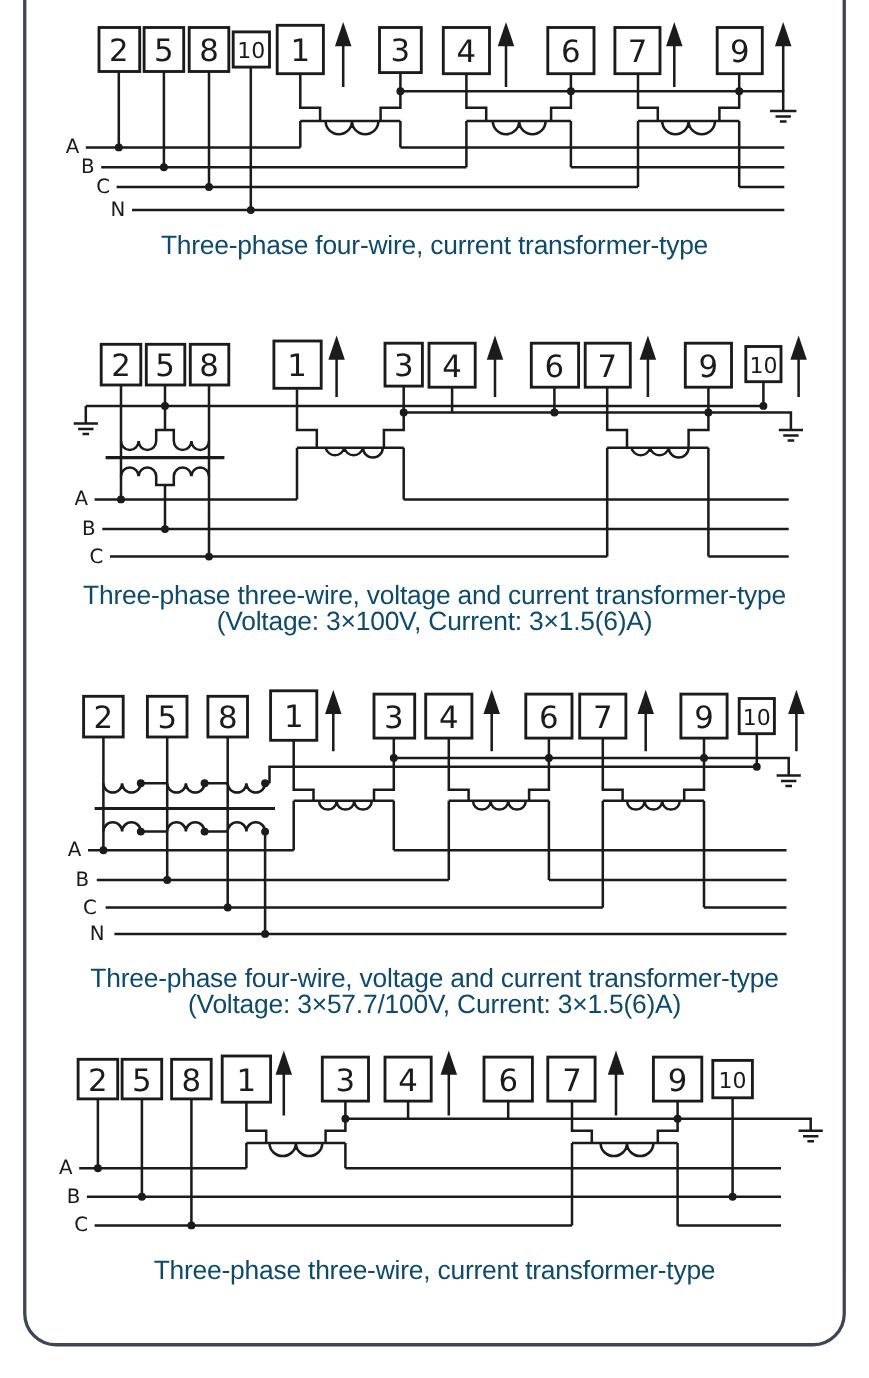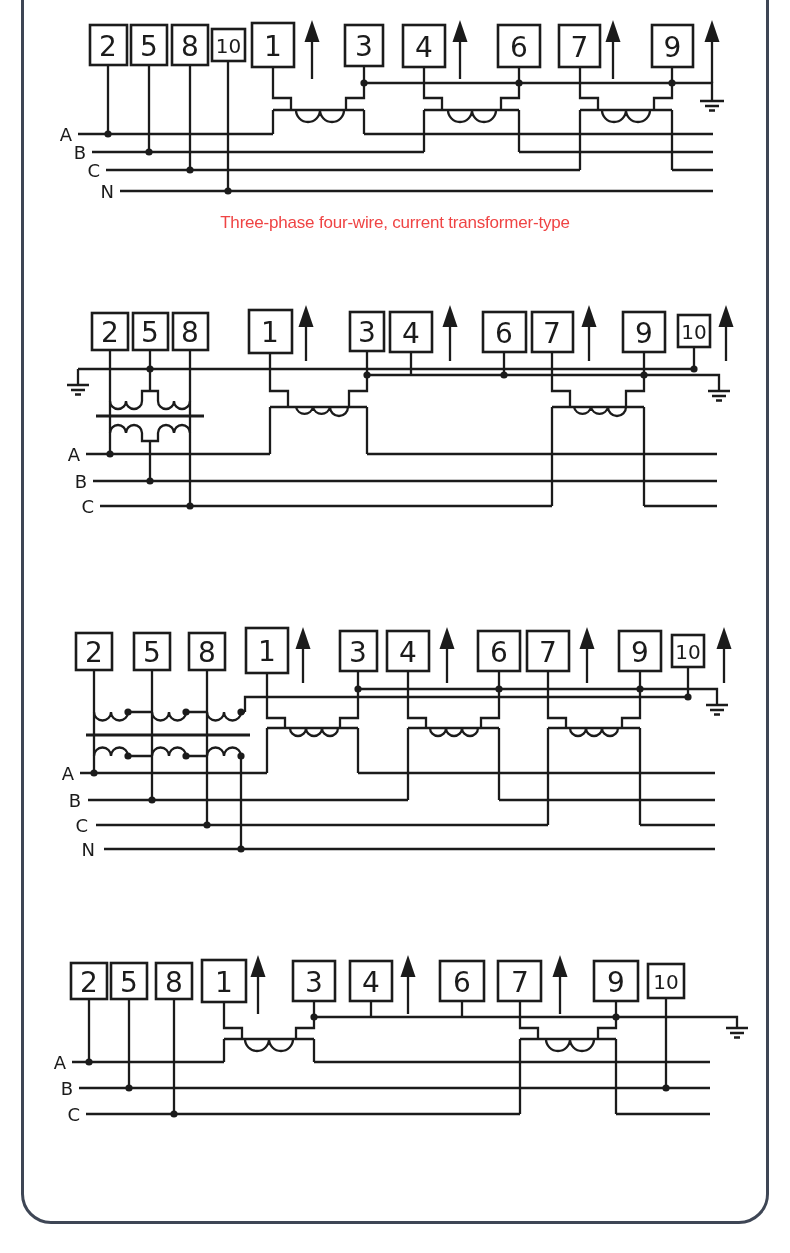--- a/index.html
+++ b/index.html
@@ -11,21 +11,21 @@
   .w{fill:none;stroke:#1b1b1b;stroke-width:2.3;}
   .core{fill:none;stroke:#1b1b1b;stroke-width:2.8;}
   .tb{fill:#ffffff;stroke:#1b1b1b;stroke-width:2.6;}
   .tn{font-family:"DejaVu Sans",sans-serif;font-size:28px;fill:#1b1b1b;
       text-anchor:middle;dominant-baseline:central;}
   .sm{font-size:20px;}
   .pl{font-family:"DejaVu Sans",sans-serif;font-size:18px;fill:#1b1b1b;
       text-anchor:end;dominant-baseline:central;}
   .dot{fill:#1b1b1b;stroke:none;}
   .ah{fill:#1b1b1b;stroke:none;}
-  .caption{text-align:center;font-size:17px;line-height:24px;color:#ef4444;letter-spacing:-0.2px;}
+  .caption{text-align:center;font-size:24px;line-height:24px;color:#0c4a6e;letter-spacing:-0.2px;}
 </style>
 </head>
 <body>
 
 <div id="page">
   <div class="frame"></div>
 
   <section class="panel" style="top:15px">
     <svg width="790" height="190" viewBox="0 0 790 190">
       <g>
@@ -208,20 +208,24 @@
           <text class="tn" x="644" y="30">9</text>
         </g>
       <g>
           <rect class="tb" x="678" y="12" width="32" height="32"></rect>
           <text class="tn sm" x="694" y="29">10</text>
         </g>
       <text class="pl" x="80" y="151">A</text>
       <text class="pl" x="87" y="178">B</text>
       <text class="pl" x="94" y="203">C</text>
     </svg>
+    <div class="caption" style="margin-top:5px">
+      <div>Three-phase three-wire, voltage and current transformer-type</div>
+      <div>(Voltage: 3×100V, Current: 3×1.5(6)A)</div>
+    </div>
   </section>
 
   <section class="panel" style="top:623px">
     <svg width="790" height="238" viewBox="0 0 790 238">
       <g>
         <path class="w" d="M94,47 V150 M152,47 V177 M207,47 V202 M241,133 V226"></path>
         <path class="w" d="M267,50 V95 H285 V105 M358,48 V95 H340 V105 M408,48 V95 H426 V105 M499,48 V95 H481 V105 M548,48 V95 H566 V105 M640,48 V95 H622 V105 M688,44 V74"></path>
         <path class="w" d="M358,66 H717 V82"></path>
         <path class="w" d="M245,89 V74 H688"></path>
         <path class="w" d="M128,89 H152 M186,89 H207 M241,89 H245 M128,133 H152 M186,133 H207"></path>
@@ -316,20 +320,24 @@
         </g>
       <g>
           <rect class="tb" x="672" y="12" width="32" height="32"></rect>
           <text class="tn sm" x="688" y="29">10</text>
         </g>
       <text class="pl" x="74" y="150">A</text>
       <text class="pl" x="81" y="177">B</text>
       <text class="pl" x="88" y="202">C</text>
       <text class="pl" x="95" y="226">N</text>
     </svg>
+    <div class="caption" style="margin-top:12px">
+      <div>Three-phase four-wire, voltage and current transformer-type</div>
+      <div>(Voltage: 3×57.7/100V, Current: 3×1.5(6)A)</div>
+    </div>
   </section>
 
   <section class="panel" style="top:948px">
     <svg width="790" height="185" viewBox="0 0 790 185">
       <g>
         <path class="w" d="M89,51 V114 M129,51 V140 M174,51 V166 M666,50 V140"></path>
         <path class="w" d="M224,54 V80 H242 V91 M314,53 V80 H296 V91 M371,53 V69 M462,53 V69 M520,53 V80 H538 V91 M616,53 V80 H598 V91"></path>
         <path class="w" d="M314,69 H737 V80"></path>
         <path class="w" d="M224,91 H314 M520,91 H616"></path>
         <path class="w" d="M224,91 V114 M314,91 V114 M520,91 V166 M616,91 V166"></path>
@@ -400,15 +408,16 @@
         </g>
       <g>
           <rect class="tb" x="648" y="16" width="36" height="34"></rect>
           <text class="tn sm" x="666" y="34">10</text>
         </g>
       <text class="pl" x="66" y="114">A</text>
       <text class="pl" x="73" y="140">B</text>
       <text class="pl" x="80" y="166">C</text>
     </svg>
     <div class="caption" style="margin-top:6px">
+      <div>Three-phase three-wire, current transformer-type</div>
     </div>
   </section>
 </div>
 
 </body></html>

